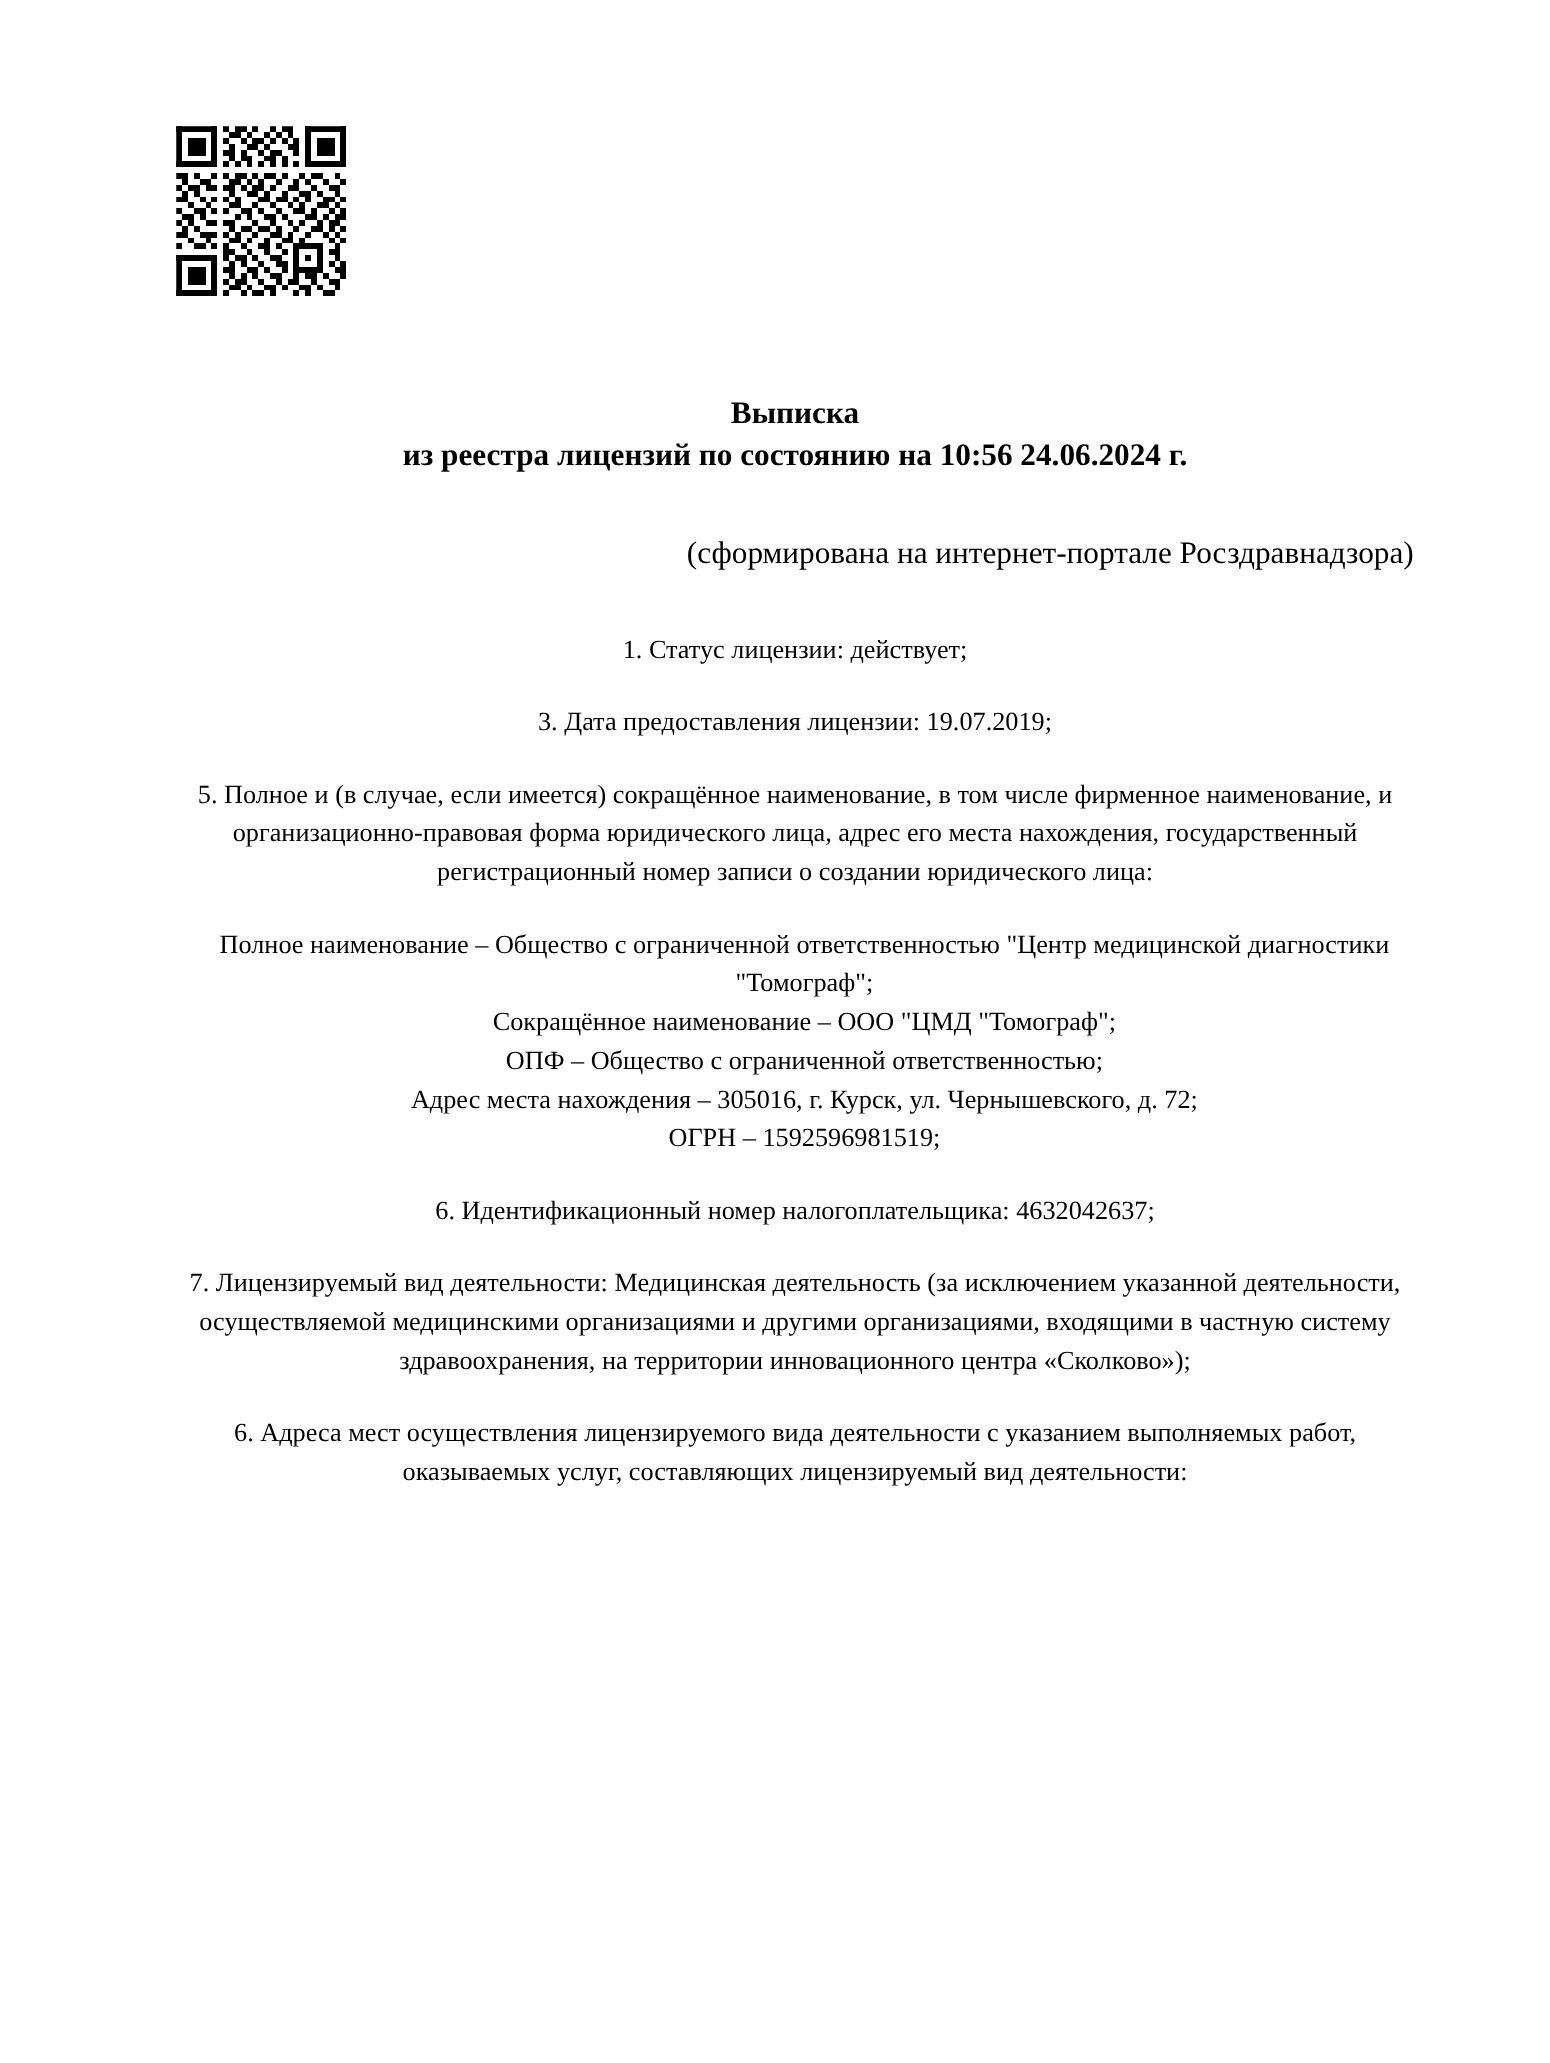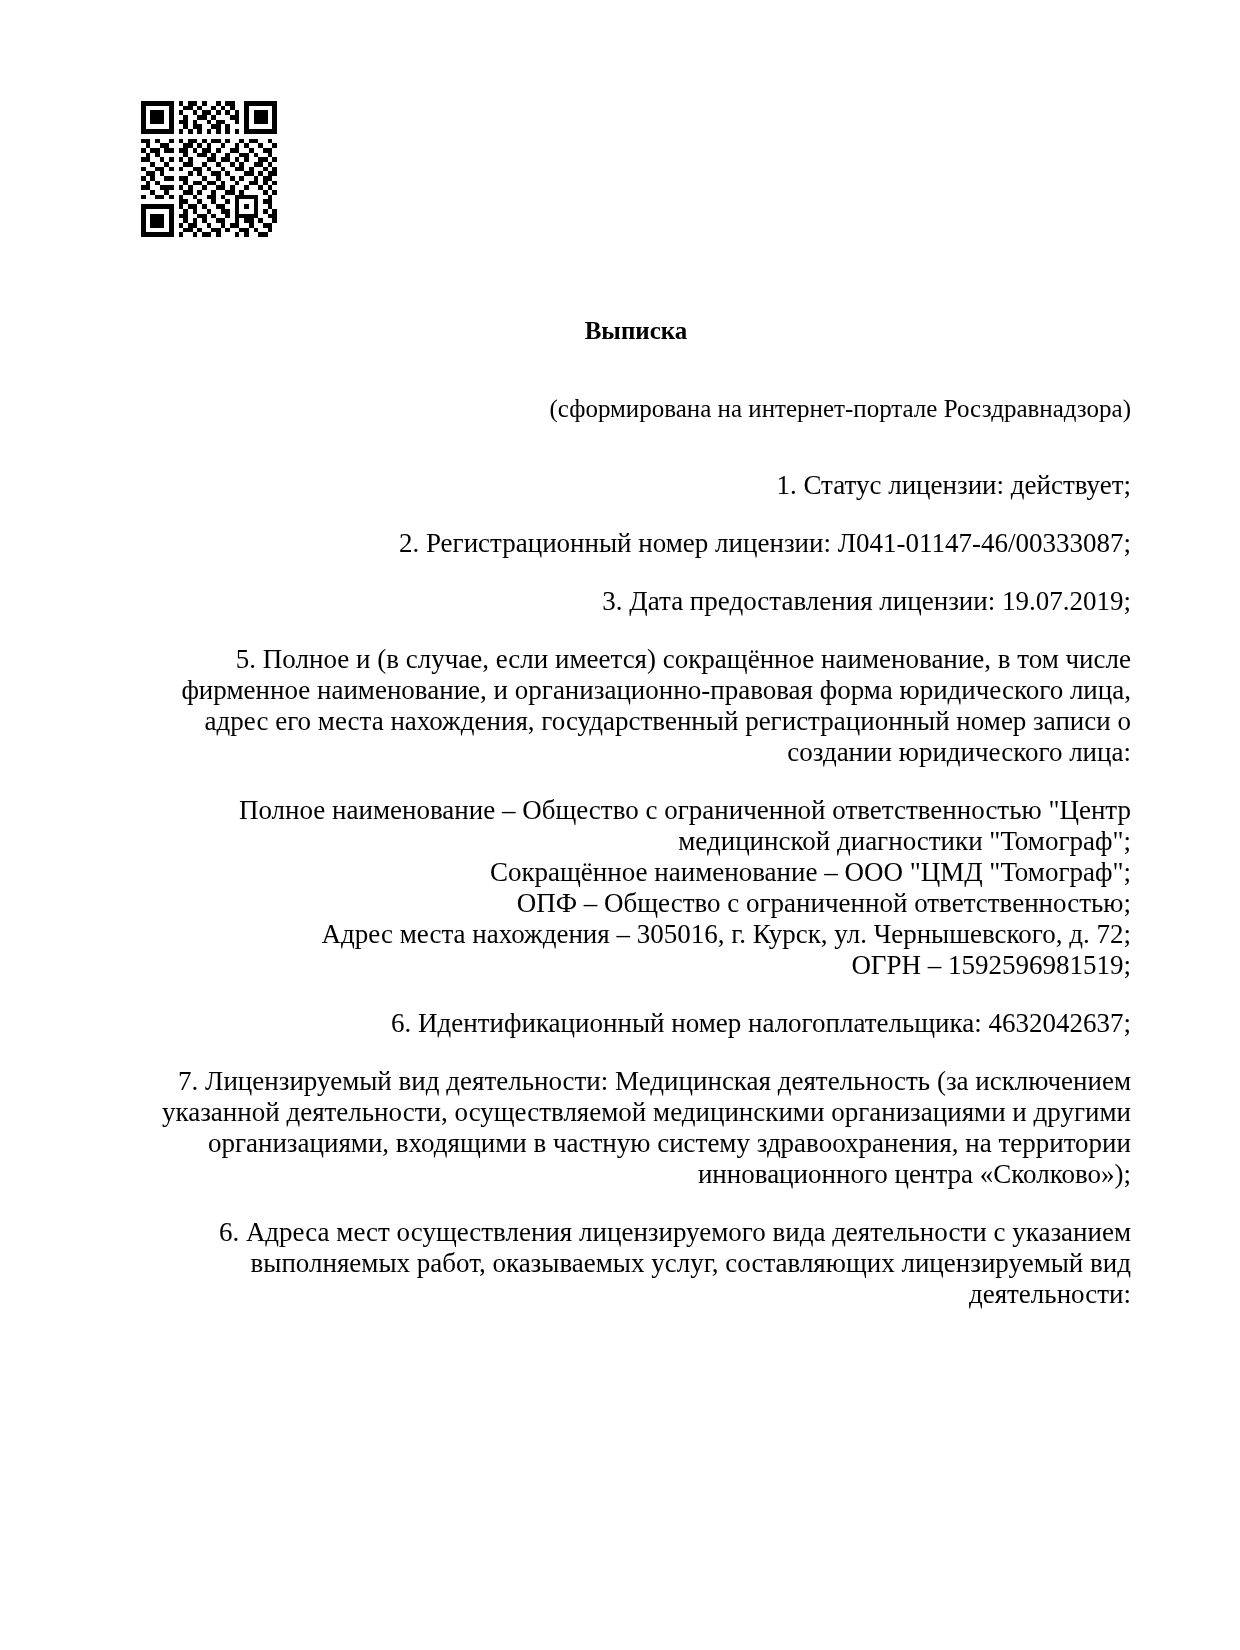--- a/index.html
+++ b/index.html
@@ -57,24 +57,24 @@
     text-align: right;
     font-size: 25px;
     line-height: 26px;
     margin: 0;
     padding-top: 48px;
   }
   .body-block {
     padding-top: 48px;
   }
   p.para {
-    font-size: 27px;
+    font-size: 21px;
     line-height: 31px;
     margin: 0 0 27px 0;
-    text-align: right;
+    text-align: center;
   }
   p.para:last-child {
     margin-bottom: 0;
   }
   .nowrap-group {
     display: block;
     margin-left: 15px;
   }
 </style>
 </head>
@@ -329,27 +329,27 @@
           <rect x="22" y="28" width="1" height="1"></rect>
         <rect x="25" y="28" width="2" height="1"></rect>
       </g>
     </svg>
   </div>
 
   <div class="content">
 
     <h1 class="title">
       <span>Выписка</span>
+      <span class="line2">из реестра лицензий по состоянию на 10:56 24.06.2024 г.</span>
     </h1>
 
     <p class="subtitle">(сформирована на интернет-портале Росздравнадзора)</p>
 
     <div class="body-block">
       <p class="para">1. Статус лицензии: действует;</p>
-      <p class="para">2. Регистрационный номер лицензии: Л041-01147-46/00333087;</p>
       <p class="para">3. Дата предоставления лицензии: 19.07.2019;</p>
       <p class="para">5. Полное и (в случае, если имеется) сокращённое наименование, в том числе фирменное наименование, и организационно-правовая форма юридического лица, адрес его места нахождения, государственный регистрационный номер записи о создании юридического лица:</p>
 
       <p class="para">
         <span class="nowrap-group">Полное наименование – Общество с ограниченной ответственностью "Центр медицинской диагностики "Томограф";</span>
         <span class="nowrap-group">Сокращённое наименование – ООО "ЦМД "Томограф";</span>
         <span class="nowrap-group">ОПФ – Общество с ограниченной ответственностью;</span>
         <span class="nowrap-group">Адрес места нахождения – 305016, г. Курск, ул. Чернышевского, д. 72;</span>
         <span class="nowrap-group">ОГРН – 1592596981519;</span>
       </p>

